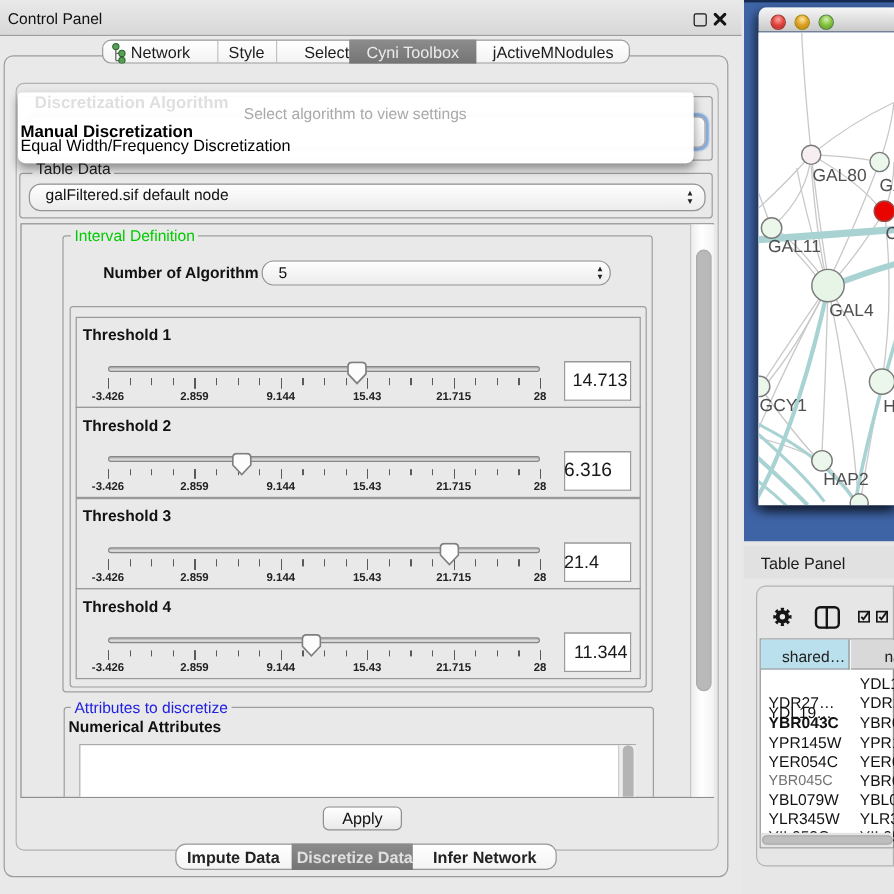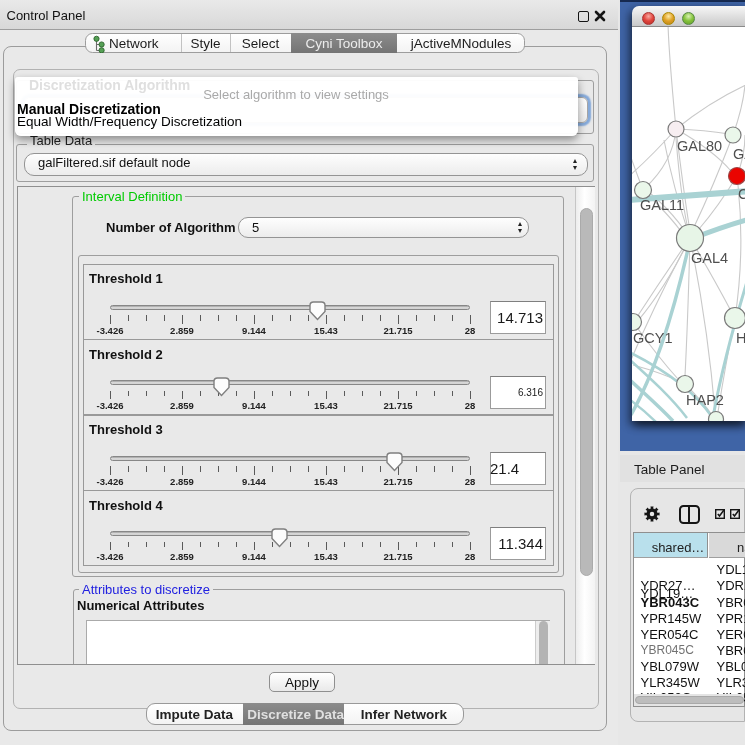--- a/index.html
+++ b/index.html
@@ -30,21 +30,21 @@
 <div class="abs" style="left:230px;top:33.5px;width:1px;height:18.5px;background:#c2c2c2;"></div>
 <div class="abs" style="left:291px;top:32.5px;width:106px;height:20.5px;background:linear-gradient(#8c8c8c,#747474);"></div>
 <svg class="abs" style="left:93px;top:35px;" width="14" height="18" viewBox="0 0 14 18">
   <path d="M3.5,3.5 L3.5,15.5 M3.5,9.5 L8.5,9.5 M3.5,15.5 L8.5,15.5" stroke="#6a6a6a" stroke-width="1.1" fill="none"></path>
   <circle cx="3.5" cy="3.8" r="2.6" fill="#55a055" stroke="#2c642c" stroke-width="0.9"></circle>
   <circle cx="8.6" cy="9.5" r="2.6" fill="#55a055" stroke="#2c642c" stroke-width="0.9"></circle>
   <circle cx="8.6" cy="15.3" r="2.6" fill="#55a055" stroke="#2c642c" stroke-width="0.9"></circle>
 </svg>
 <div class="abs" style="left:109px;top:36px;font-size:13.5px;color:#1c1c1c;">Network</div>
 <div class="abs" style="left:181px;top:36px;width:49px;text-align:center;font-size:13.5px;color:#1c1c1c;">Style</div>
-<div class="abs" style="left:230px;top:36px;width:61px;text-align:center;font-size:13.5px;color:#1c1c1c;">Select</div>
+<div class="abs" style="left:230px;top:36px;width:61px;text-align:right;font-size:13.5px;color:#1c1c1c;">Select</div>
 <div class="abs" style="left:291px;top:36px;width:106px;text-align:center;font-size:13.5px;color:#ececec;">Cyni Toolbox</div>
 <div class="abs" style="left:397px;top:36px;width:128px;text-align:center;font-size:13.5px;color:#1c1c1c;">jActiveMNodules</div>
 
 <div class="fs" style="left:16px;top:80px;width:576px;height:52px;"></div>
 
 <div class="abs" style="left:24px;top:97px;width:562px;height:24px;border:1px solid #a5a5a5;border-radius:6px;background:linear-gradient(#ffffff,#ececec);box-shadow:0 0 1.5px 2.8px rgba(108,152,212,0.8);"></div>
 
 <div class="fs" style="left:16px;top:144px;width:576px;height:36px;"></div>
 <div class="legend" style="left:27px;top:134px;color:#222;">Table Data</div>
 
@@ -53,21 +53,21 @@
 <div class="abs" style="left:573.3px;top:158.6px;width:0;height:0;border-left:2.8px solid transparent;border-right:2.8px solid transparent;border-bottom:4.6px solid #222;"></div>
 <div class="abs" style="left:573.3px;top:165.8px;width:0;height:0;border-left:2.8px solid transparent;border-right:2.8px solid transparent;border-top:4.6px solid #222;"></div>
 
 <div class="abs" style="left:17px;top:186px;width:578px;height:479px;border:1px solid #8f8f8f;background:#e9e9e9;overflow:hidden;box-sizing:border-box;" id="scrollpane">
 </div>
 
 <div class="abs" style="left:575px;top:187px;width:19px;height:477px;background:linear-gradient(to right,#ededed,#ffffff 45%,#f3f3f3);border-left:1px solid #c6c6c6;"></div>
 <div class="abs" style="left:579.5px;top:208px;width:13px;height:368px;background:#b9b9b9;border:1px solid #aaaaaa;border-radius:7px;box-sizing:border-box;"></div>
 
 <div class="abs" style="left:17px;top:186px;width:558px;height:478px;overflow:hidden;">
-<div class="abs" style="left:-17px;top:-186px;width:575px;height:745px;margin-left:20px;">
+<div class="abs" style="left:-17px;top:-186px;width:575px;height:745px;">
 
   <div class="fs" style="left:52px;top:196px;width:490px;height:379px;"></div>
   <div class="legend" style="left:59px;top:190px;color:#00cb00;">Interval Definition</div>
 
   <div class="abs" style="left:86px;top:220px;font-size:13px;font-weight:bold;color:#111;">Number of Algorithm</div>
   <div class="abs" style="left:218px;top:216.5px;width:291px;height:21px;border:1px solid #949494;border-radius:10px;background:linear-gradient(#fefefe,#ececec);box-sizing:border-box;"></div>
   <div class="abs" style="left:232px;top:220px;font-size:13px;color:#111;">5</div>
   <div class="abs" style="left:498px;top:221.8px;width:0;height:0;border-left:2.8px solid transparent;border-right:2.8px solid transparent;border-bottom:4.6px solid #222;"></div>
   <div class="abs" style="left:498px;top:229px;width:0;height:0;border-left:2.8px solid transparent;border-right:2.8px solid transparent;border-top:4.6px solid #222;"></div>
 
@@ -97,21 +97,21 @@
 <div class="abs" style="left:60px;top:400.0px;width:60px;text-align:center;font-size:9.5px;font-weight:bold;color:#222;">-3.426</div>
 <div class="abs" style="left:132px;top:400.0px;width:60px;text-align:center;font-size:9.5px;font-weight:bold;color:#222;">2.859</div>
 <div class="abs" style="left:204px;top:400.0px;width:60px;text-align:center;font-size:9.5px;font-weight:bold;color:#222;">9.144</div>
 <div class="abs" style="left:276px;top:400.0px;width:60px;text-align:center;font-size:9.5px;font-weight:bold;color:#222;">15.43</div>
 <div class="abs" style="left:348px;top:400.0px;width:60px;text-align:center;font-size:9.5px;font-weight:bold;color:#222;">21.715</div>
 <div class="abs" style="left:420px;top:400.0px;width:60px;text-align:center;font-size:9.5px;font-weight:bold;color:#222;">28</div>
 <svg class="abs" style="left:193.1px;top:376.5px;" width="17" height="20" viewBox="0 0 17 20">
         <path d="M1,4.5 Q1,1 4.5,1 L12.5,1 Q16,1 16,4.5 L16,10.5 L8.5,18.5 L1,10.5 Z" fill="#fcfcfc" stroke="#7f7f7f" stroke-width="1.4"></path>
       </svg>
 <div class="abs" style="left:470px;top:376.0px;width:56px;height:33px;background:#fff;border:1px solid #9b9b9b;border-top-color:#7f7f7f;box-sizing:border-box;"></div>
-<div class="abs" style="left:470px;top:376.0px;width:53px;height:33px;line-height:33px;text-align:right;font-size:10px;color:#1a1a1a;">6.316</div>
+<div class="abs" style="left:470px;top:376.0px;width:53px;height:33px;line-height:33px;text-align:left;font-size:16px;color:#1a1a1a;">6.316</div>
 <div class="abs" style="left:63px;top:414.5px;width:471px;height:76px;border:1px solid #999;box-sizing:border-box;"></div>
 <div class="abs" style="left:69px;top:422.0px;font-size:13px;font-weight:bold;color:#111;">Threshold 3</div>
 <div class="abs" style="left:90px;top:455.5px;width:360px;height:5px;border:1px solid #878787;border-radius:3px;background:linear-gradient(#9f9f9f,#dcdcdc 55%,#cfcfcf);box-sizing:border-box;"></div>
 <div class="abs" style="left:90px;top:466.0px;width:361px;height:5.5px;background:repeating-linear-gradient(to right,#5a5a5a 0px,#5a5a5a 1px,transparent 1px,transparent 18px);"></div>
 <div class="abs" style="left:90px;top:466.0px;width:361px;height:8.5px;background:repeating-linear-gradient(to right,#5a5a5a 0px,#5a5a5a 1px,transparent 1px,transparent 72px);"></div>
 <div class="abs" style="left:60px;top:475.5px;width:60px;text-align:center;font-size:9.5px;font-weight:bold;color:#222;">-3.426</div>
 <div class="abs" style="left:132px;top:475.5px;width:60px;text-align:center;font-size:9.5px;font-weight:bold;color:#222;">2.859</div>
 <div class="abs" style="left:204px;top:475.5px;width:60px;text-align:center;font-size:9.5px;font-weight:bold;color:#222;">9.144</div>
 <div class="abs" style="left:276px;top:475.5px;width:60px;text-align:center;font-size:9.5px;font-weight:bold;color:#222;">15.43</div>
 <div class="abs" style="left:348px;top:475.5px;width:60px;text-align:center;font-size:9.5px;font-weight:bold;color:#222;">21.715</div>

